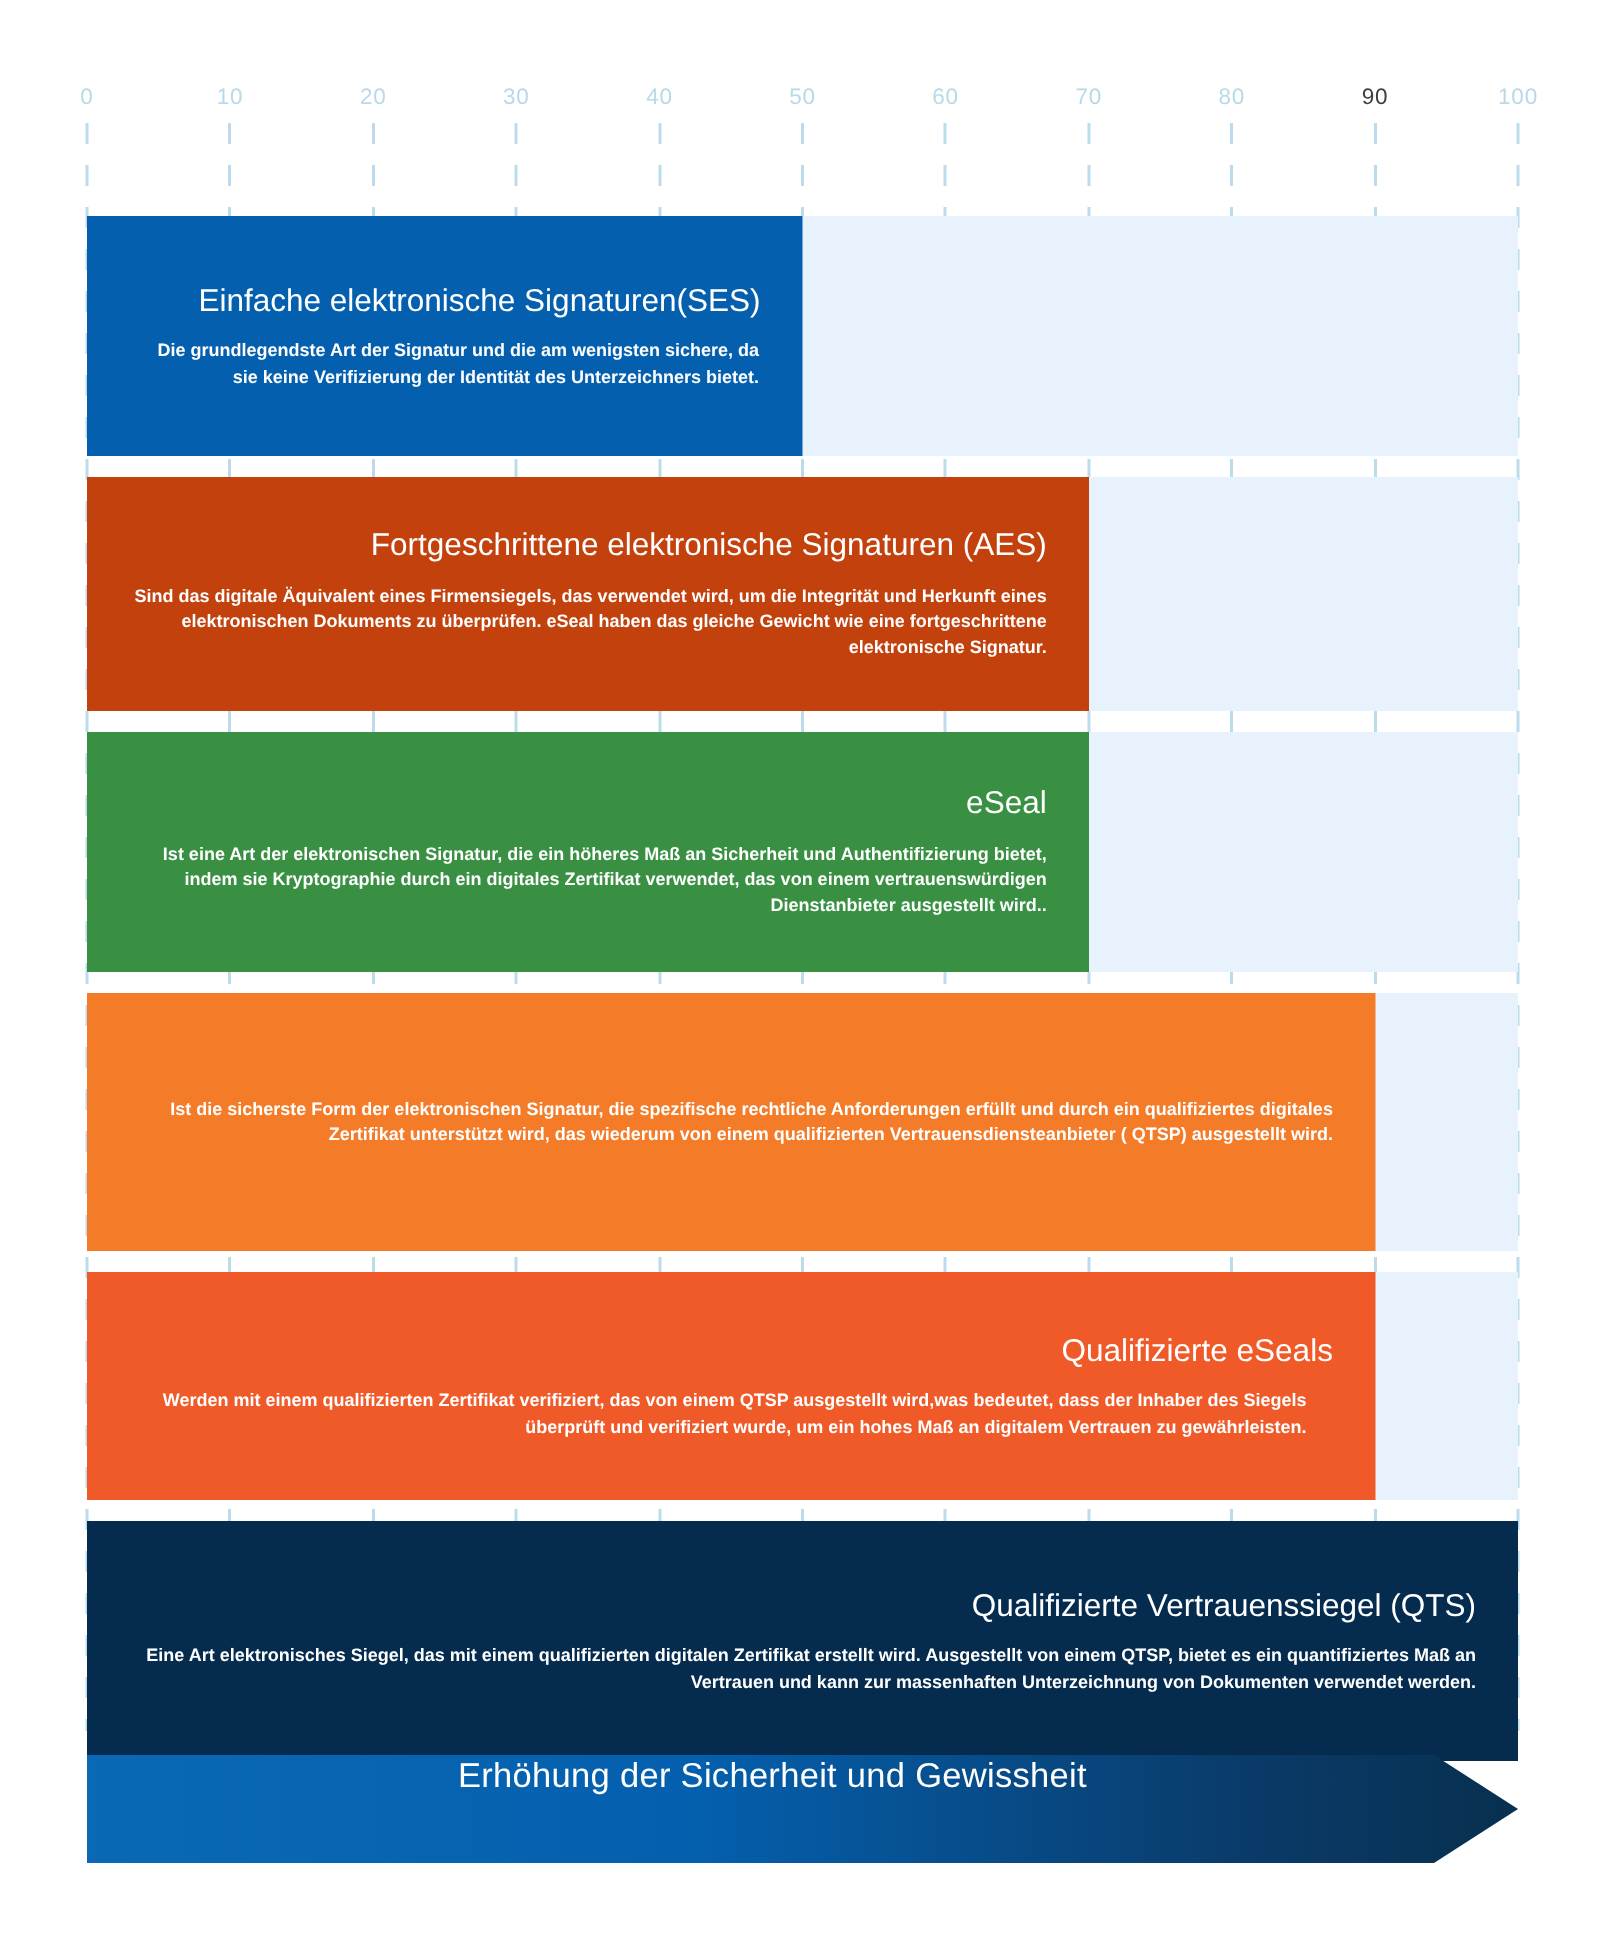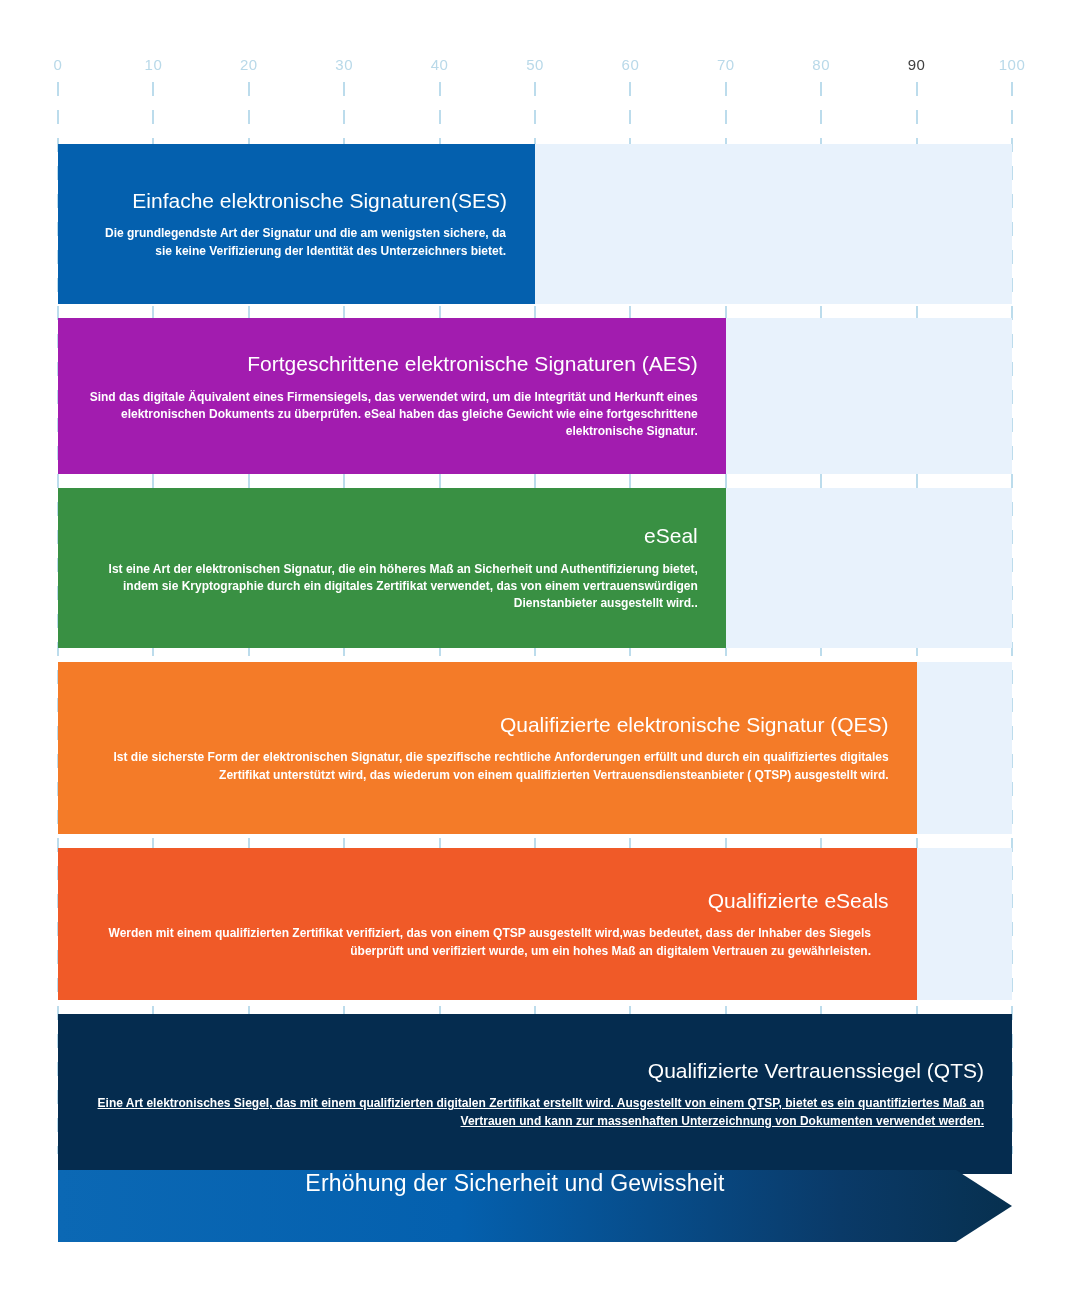--- a/index.html
+++ b/index.html
@@ -172,51 +172,50 @@
   <div class="rows">
       <div class="row row-h1">
         <div class="row-track" style="background: rgb(232, 242, 252);"></div>
         <div class="row-bar" style="width: 50%; background: rgb(4, 96, 174);">
           <div class="row-title">Einfache elektronische Signaturen(SES)</div>
           <div class="row-desc" style="max-width: 420px;">Die grundlegendste Art der Signatur und die am wenigsten sichere, da sie keine Verifizierung der Identität des Unterzeichners bietet.</div>
         </div>
       </div>
       <div class="row row-h2">
         <div class="row-track" style="background: rgb(232, 242, 252);"></div>
-        <div class="row-bar" style="width: 70%; background: #a21caf;">
+        <div class="row-bar" style="width: 70%; background: #c2410c;">
           <div class="row-title">Fortgeschrittene elektronische Signaturen (AES)</div>
           <div class="row-desc" style="max-width: 620px;">Sind das digitale Äquivalent eines Firmensiegels, das verwendet wird, um die Integrität und Herkunft eines elektronischen Dokuments zu überprüfen. eSeal haben das gleiche Gewicht wie eine fortgeschrittene elektronische Signatur.</div>
         </div>
       </div>
       <div class="row row-h3">
         <div class="row-track" style="background: rgb(232, 242, 252);"></div>
         <div class="row-bar" style="width: 70%; background: rgb(57, 144, 67);">
           <div class="row-title">eSeal</div>
           <div class="row-desc" style="max-width: 625px;">Ist eine Art der elektronischen Signatur, die ein höheres Maß an Sicherheit und Authentifizierung bietet, indem sie Kryptographie durch ein digitales Zertifikat verwendet, das von einem vertrauenswürdigen Dienstanbieter ausgestellt wird..</div>
         </div>
       </div>
       <div class="row row-h4">
         <div class="row-track" style="background: rgb(232, 242, 252);"></div>
         <div class="row-bar" style="width: 90%; background: rgb(244, 123, 40);">
-          <div class="row-title">Qualifizierte elektronische Signatur (QES)</div>
           <div class="row-desc" style="max-width: 805px;">Ist die sicherste Form der elektronischen Signatur, die spezifische rechtliche Anforderungen erfüllt und durch ein qualifiziertes digitales Zertifikat unterstützt wird, das wiederum von einem qualifizierten Vertrauensdiensteanbieter ( QTSP) ausgestellt wird.</div>
         </div>
       </div>
       <div class="row row-h5">
         <div class="row-track" style="background: rgb(232, 242, 252);"></div>
         <div class="row-bar" style="width: 90%; background: rgb(240, 90, 40);">
           <div class="row-title">Qualifizierte eSeals</div>
           <div class="row-desc" style="max-width: 785px;">Werden mit einem qualifizierten Zertifikat verifiziert, das von einem QTSP ausgestellt wird,was bedeutet, dass der Inhaber des Siegels überprüft und verifiziert wurde, um ein hohes Maß an digitalem Vertrauen zu gewährleisten.</div>
         </div>
       </div>
       <div class="row row-h6">
         <div class="row-track" style="background: rgb(232, 242, 252);"></div>
         <div class="row-bar" style="width: 100%; background: rgb(5, 44, 79);">
           <div class="row-title">Qualifizierte Vertrauenssiegel (QTS)</div>
-          <div class="row-desc" style="max-width: 905px; text-decoration: underline;">Eine Art elektronisches Siegel, das mit einem qualifizierten digitalen Zertifikat erstellt wird. Ausgestellt von einem QTSP, bietet es ein quantifiziertes Maß an Vertrauen und kann zur massenhaften Unterzeichnung von Dokumenten verwendet werden.</div>
+          <div class="row-desc" style="max-width: 905px;">Eine Art elektronisches Siegel, das mit einem qualifizierten digitalen Zertifikat erstellt wird. Ausgestellt von einem QTSP, bietet es ein quantifiziertes Maß an Vertrauen und kann zur massenhaften Unterzeichnung von Dokumenten verwendet werden.</div>
         </div>
       </div>
     </div>
 
   <div class="banner-wrap">
     <div class="banner" style="background: linear-gradient(to right, rgb(11, 104, 180) 0%, rgb(4, 96, 174) 42%, rgb(10, 58, 104) 82%, rgb(7, 48, 79) 100%);">
       <span class="banner-label">Erhöhung der Sicherheit und Gewissheit</span>
     </div>
   </div>
 

